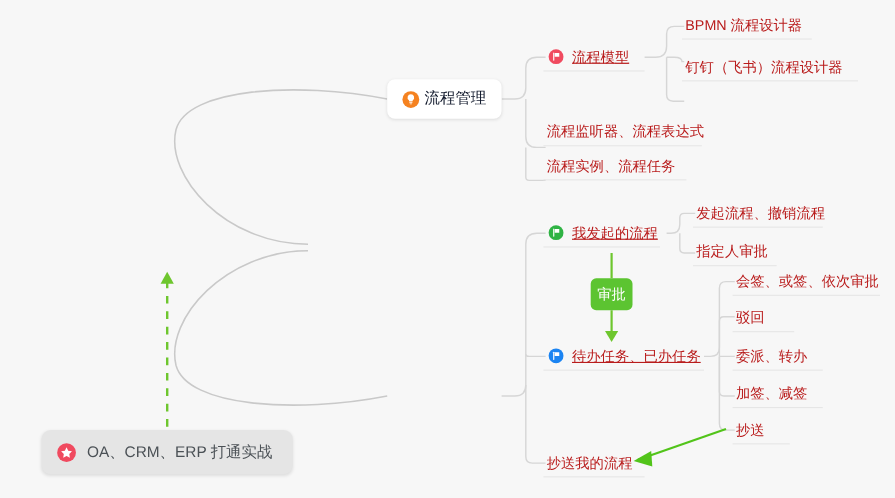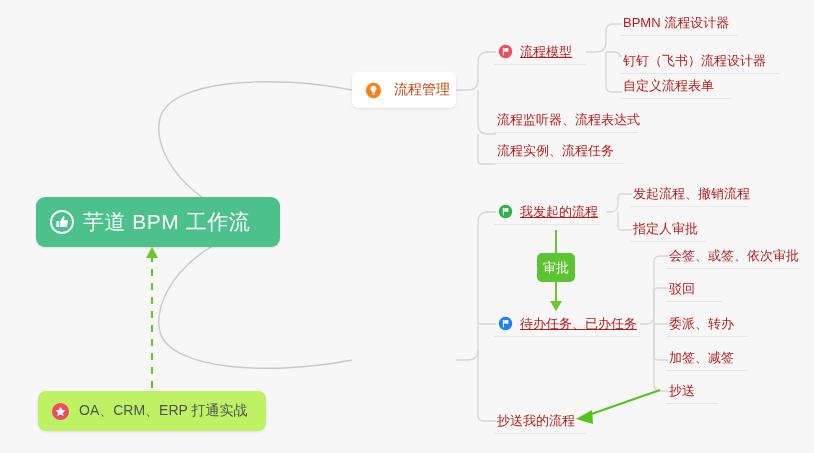--- a/index.html
+++ b/index.html
@@ -37,23 +37,23 @@
   
   .branch {
     height: 36px;
     background: #ffffff;
     border-radius: 7px;
     display: flex; align-items: center;
     padding: 0 13px;
     box-shadow: 0 1px 3px rgba(0,0,0,0.10);
   }
   .branch .label {
-    color: #c2410c;
+    color: #0f172a;
     font-size: 14px;
-    margin-left: 12px;
+    margin-left: 4px;
   }
   #branch-process { left: 352px; top: 72px; width: 104px; }
   #branch-approve  { left: 352px; top: 292px; width: 104px; }
 
   
   .leaf {
     height: 26px;
     display: flex; align-items: center;
     border-bottom: 1px solid #e6e6e6;
     padding: 0 6px 0 3px;
@@ -61,21 +61,21 @@
     font-size: 13px;
   }
   .leaf.with-icon { padding-left: 4px; text-decoration: underline; }
   .leaf .label { margin-left: 0; }
   .leaf.with-icon .label { margin-left: 7px; }
 
   
   .callout {
     left: 38px; top: 391px;
     width: 228px; height: 40px;
-    background: #bef264;
+    background: #e5e5e5;
     border-radius: 8px;
     display: flex; align-items: center;
     padding: 0 13px;
     box-shadow: 0 1px 3px rgba(0,0,0,0.10);
   }
   .callout .label { color: #4b5156; font-size: 14px; margin-left: 9px; }
 
   
   .tag {
     left: 537px; top: 253px;
@@ -137,30 +137,20 @@
       <path d="M 660 390 L 580 418"></path>
       <path d="M 592 410 L 576 419 L 593 424" fill="#52c41a" stroke="none"></path>
     </g>
 
     <g stroke="#6ec62e" stroke-width="2.2" fill="none">
       <path d="M 152 388 V 255" stroke-dasharray="7 7"></path>
       <path d="M 146 258 L 152 247 L 158 258" fill="#6ec62e" stroke="none"></path>
     </g>
   </svg>
 
-  <div class="node root">
-    <span class="ico">
-      <svg width="24" height="24" viewBox="0 0 24 24">
-        <circle cx="12" cy="12" r="11" fill="none" stroke="#ffffff" stroke-width="1.8"></circle>
-        <path d="M10.2 11.3 13 6.6c.2-.4.8-.5 1.1-.2.4.3.5.8.4 1.3l-.6 2.3h3c.7 0 1.2.6 1.1 1.3l-.9 4.6c-.1.7-.7 1.2-1.4 1.2h-5.5z" fill="#ffffff"></path>
-        <rect x="6.4" y="11.1" width="2.9" height="6" rx="0.7" fill="#ffffff"></rect>
-      </svg>
-    </span>
-    <span class="label">芋道 BPM 工作流</span>
-  </div>
 
   <div class="node branch" id="branch-process">
     <span class="ico">
       <svg width="17" height="17" viewBox="0 0 20 20">
         <circle cx="10" cy="10" r="9" fill="#f58220"></circle>
         <path d="M10 4.3a3.5 3.5 0 0 0-2 6.4v1.1h4v-1.1A3.5 3.5 0 0 0 10 4.3z" fill="#ffffff"></path>
         <rect x="8.2" y="12.4" width="3.6" height="1.1" rx="0.5" fill="#ffffff"></rect>
         <rect x="8.6" y="14.1" width="2.8" height="1" rx="0.5" fill="#ffffff"></rect>
       </svg>
     </span>
@@ -188,23 +178,20 @@
   </div>
 
   <div class="node leaf" style="left:620px; top:10px; width:118px;">
     <span class="label">BPMN 流程设计器</span>
   </div>
 
   <div class="node leaf" style="left:620px; top:48px; width:160px;">
     <span class="label">钉钉（飞书）流程设计器</span>
   </div>
 
-  <div class="node leaf" style="left:620px; top:73px; width:112px;">
-    <span class="label">自定义流程表单</span>
-  </div>
 
   <div class="node leaf with-icon" style="left:494px; top:199px; width:106px;">
     <span class="ico">
       <svg width="15" height="15" viewBox="0 0 20 20">
         <circle cx="10" cy="10" r="9" fill="#2fb344"></circle>
         <rect x="6.5" y="5.1" width="1.4" height="10" rx="0.6" fill="#ffffff"></rect>
         <path d="M8.3 5.6h5.6v4.6H8.3z" fill="#ffffff"></path>
       </svg>
     </span>
     <span class="label">我发起的流程</span>

